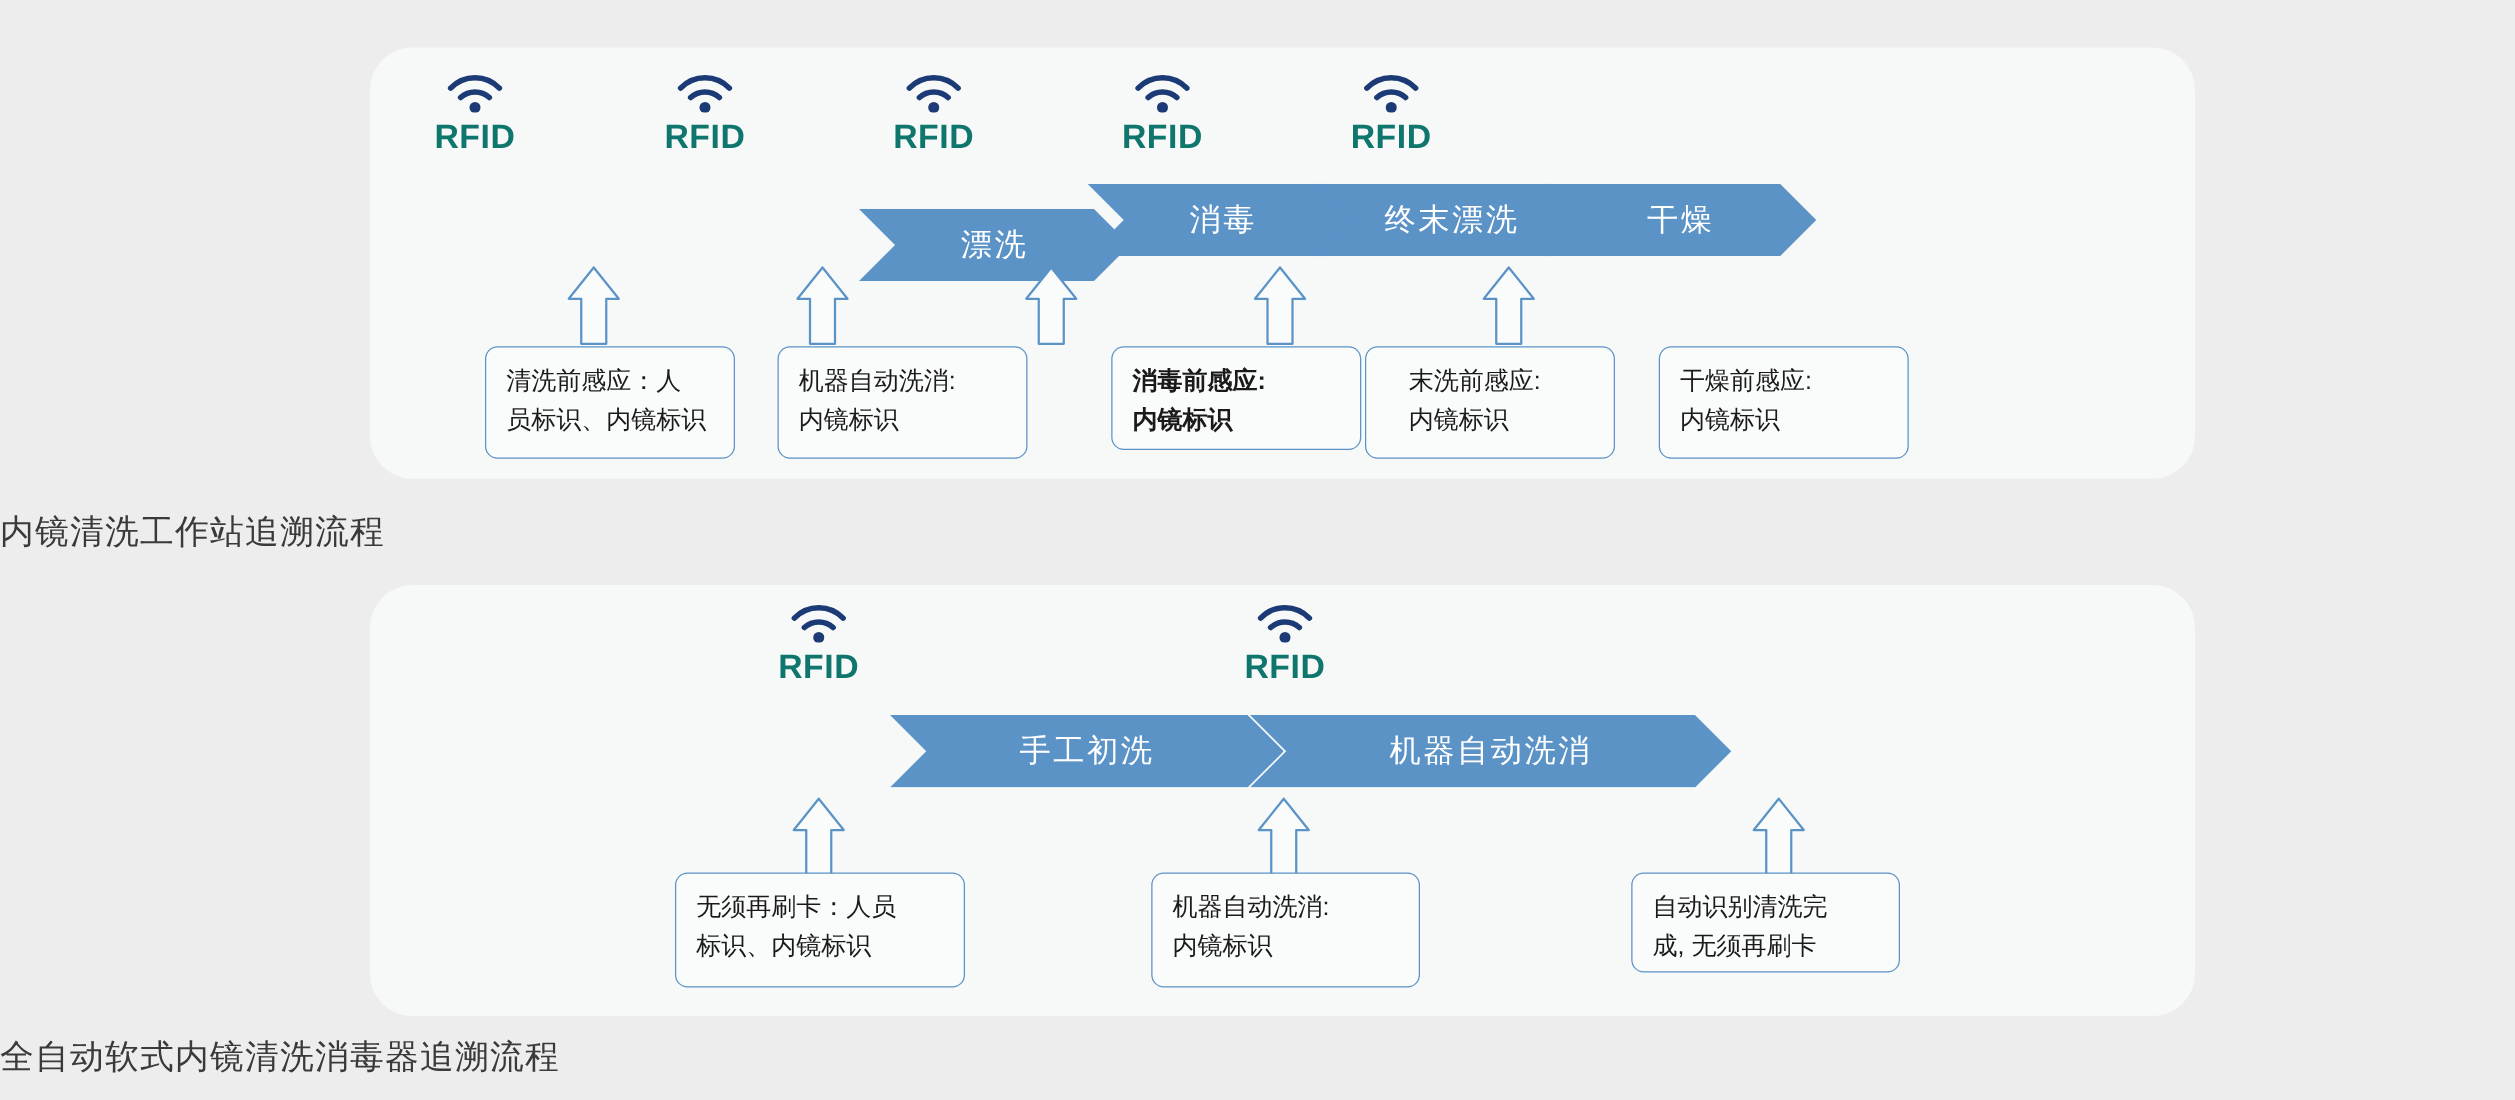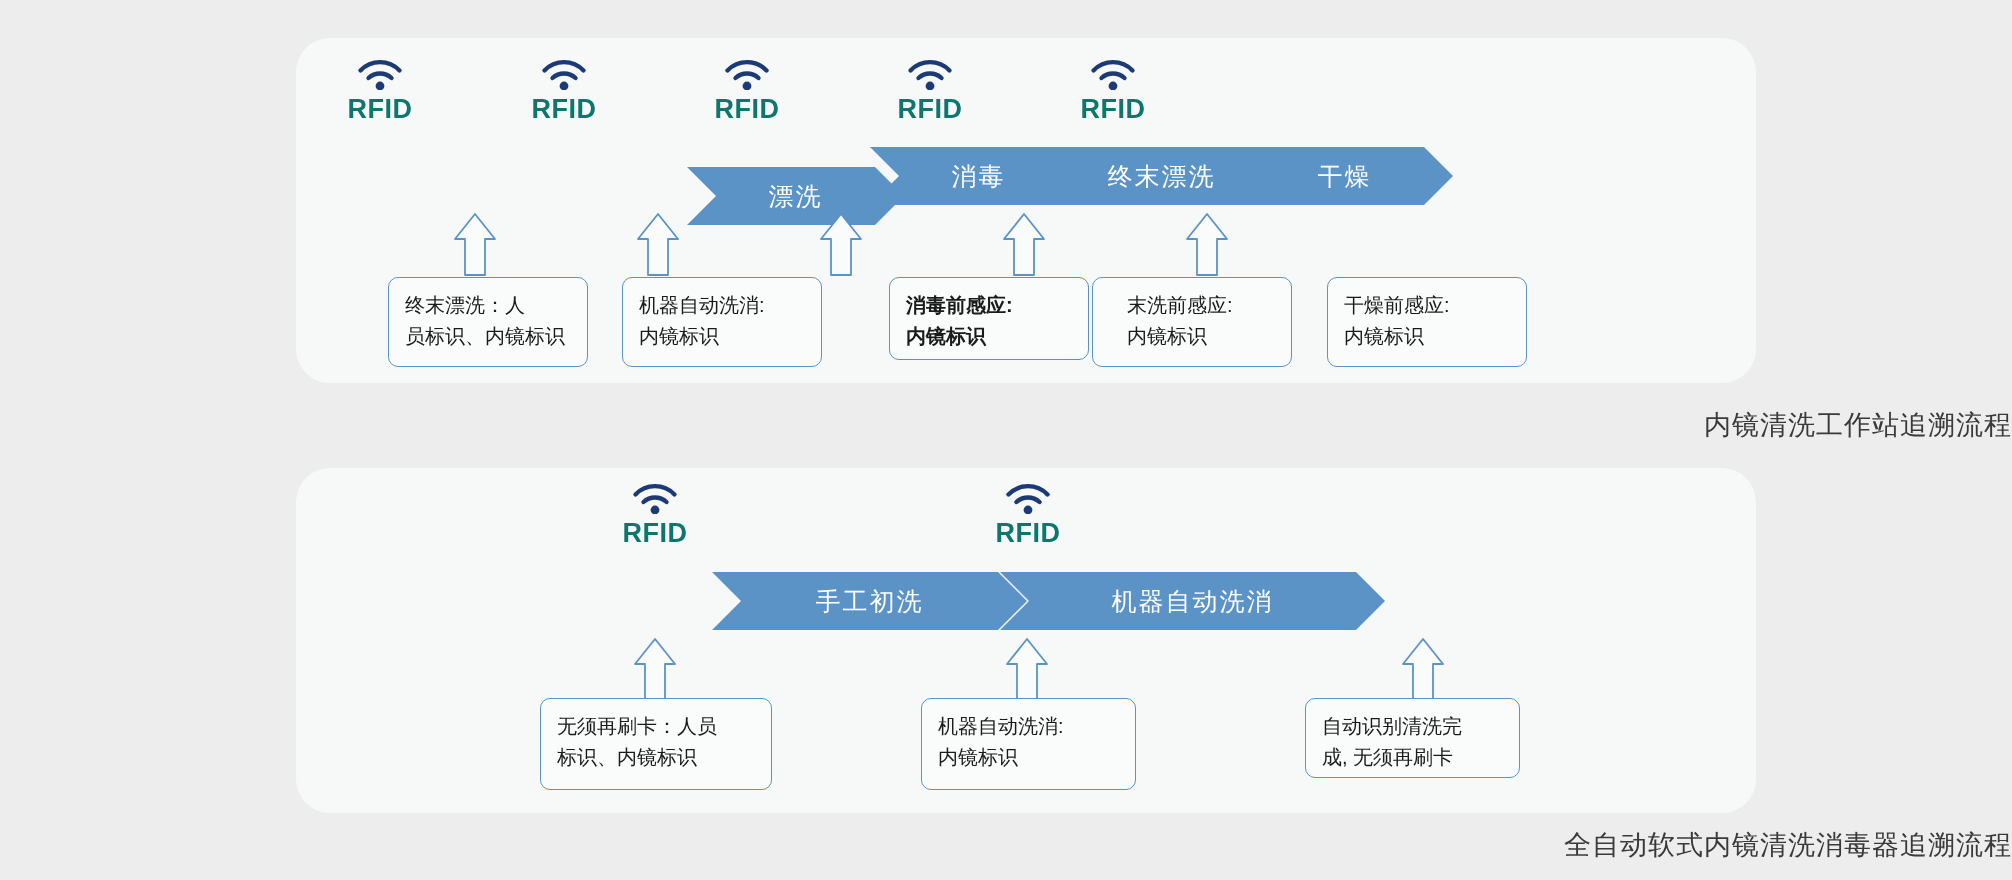--- a/index.html
+++ b/index.html
@@ -26,21 +26,21 @@
     background: #f7f8f8;
     border-radius: 34px;
   }
   #panel-top   { left: 296px; top: 38px;  width: 1460px; height: 345px; }
   #panel-bottom{ left: 296px; top: 468px; width: 1460px; height: 345px; }
 
   
   .caption {
     position: absolute;
     width: 100%;
-    text-align: right;
+    text-align: left;
     font-size: 27px;
     color: #3a3a3a;
     letter-spacing: 1px;
     font-family: "Liberation Sans", "DejaVu Sans", sans-serif;
   }
   #caption-top    { top: 407px; left: 0; }
   #caption-bottom { top: 827px; left: 0; }
 
   
   .rfid {
@@ -196,21 +196,21 @@
       <path d="M23 2 L43 27 L33 27 L33 63 L13 63 L13 27 L3 27 Z" fill="#fafbfb" stroke="#5b93c7" stroke-width="1.8" stroke-linejoin="round"></path>
     </svg>
   </div>
   <div class="uparrow" style="left:1184px; top:212px;">
     <svg width="46" height="65" viewBox="0 0 46 65" xmlns="http://www.w3.org/2000/svg">
       <path d="M23 2 L43 27 L33 27 L33 63 L13 63 L13 27 L3 27 Z" fill="#fafbfb" stroke="#5b93c7" stroke-width="1.8" stroke-linejoin="round"></path>
     </svg>
   </div>
 
   <div class="note" style="left:388px; top:277px; width:200px; height:90px;">
-    <span>终末漂洗：人</span>
+    <span>清洗前感应：人</span>
     <span>员标识、内镜标识</span>
   </div>
   <div class="note" style="left:622px; top:277px; width:200px; height:90px;">
     <span>机器自动洗消:</span>
     <span>内镜标识</span>
   </div>
   <div class="note" style="left:889px; top:277px; width:200px; height:83px;font-weight:bold;">
     <span>消毒前感应:</span>
     <span>内镜标识</span>
   </div>

